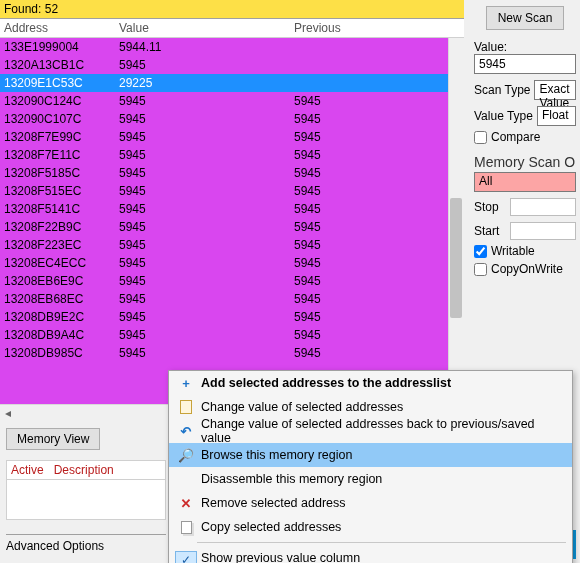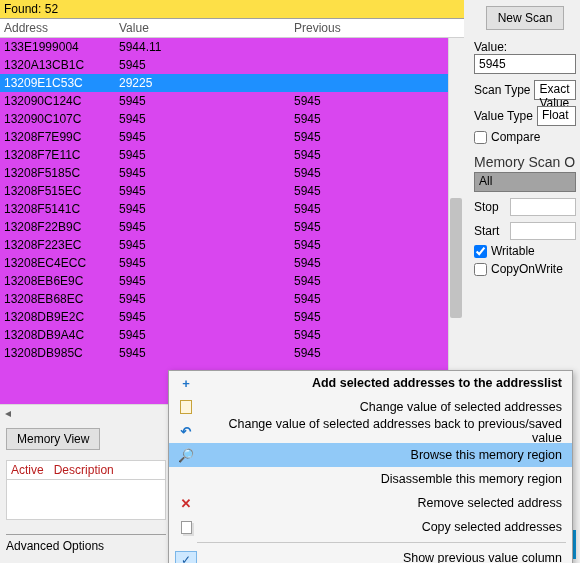--- a/index.html
+++ b/index.html
@@ -170,21 +170,21 @@
     align-items:center;
     height:24px;
     padding: 0 10px 0 6px;
   }
   .menu-item.highlight { background:#91c9f7; }
   .menu-icon {
     width:22px;
     display:flex; align-items:center; justify-content:center;
     font-size:13px;
   }
-  .menu-label { flex:1; padding-left:4px;text-align:right; }
+  .menu-label { flex:1; padding-left:4px; }
   .menu-sep {
     height:1px;
     background:#c8c8c8;
     margin: 3px 6px 3px 28px;
   }
   .menu-check {
     width:22px; display:flex; align-items:center; justify-content:center;
     background:#cde8ff;
     border:1px solid #7ab6e8;
     height:18px;
@@ -332,21 +332,21 @@
     </div>
     <div class="right-row">
       <span class="lbl">Value Type</span>
       <div class="combo">Float</div>
     </div>
     <div class="check">
       <input type="checkbox" style="">
       <span>Compare</span>
     </div>
     <div class="group-label">Memory Scan O</div>
-    <div class="combo" style="background:#a3a3a3;margin-top:2px;">All</div>
+    <div class="combo" style="background:#fca5a5;margin-top:2px;">All</div>
     <div class="right-row">
       <span class="lbl" style="width:32px">Stop</span>
       <div class="mini-input"></div>
     </div>
     <div class="right-row">
       <span class="lbl" style="width:32px">Start</span>
       <div class="mini-input"></div>
     </div>
     <div class="check">
       <input type="checkbox" checked="" style="">

